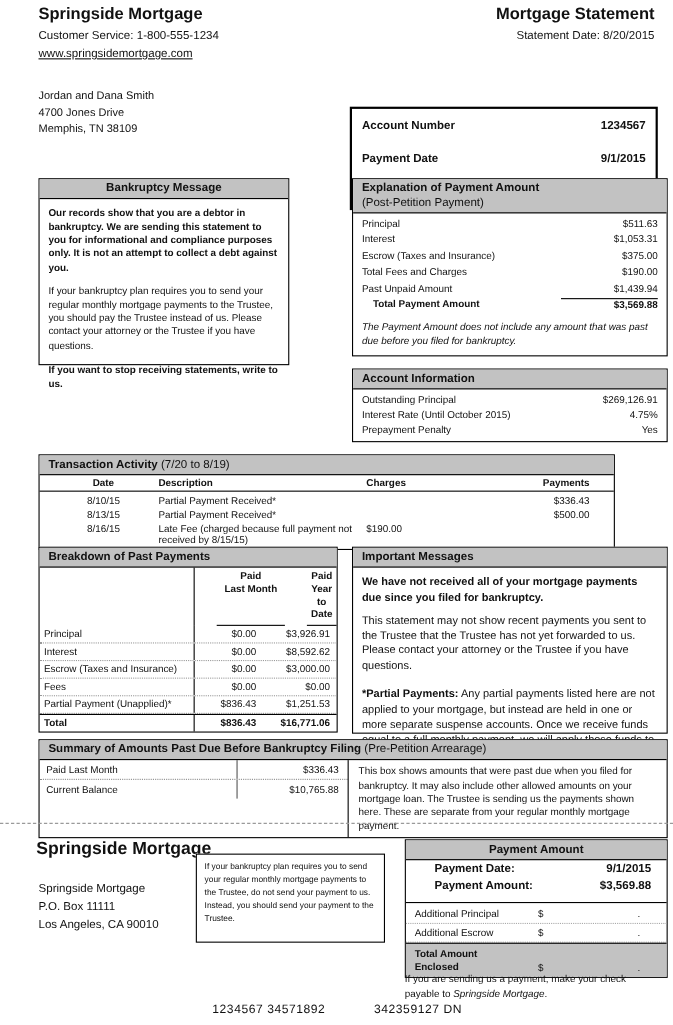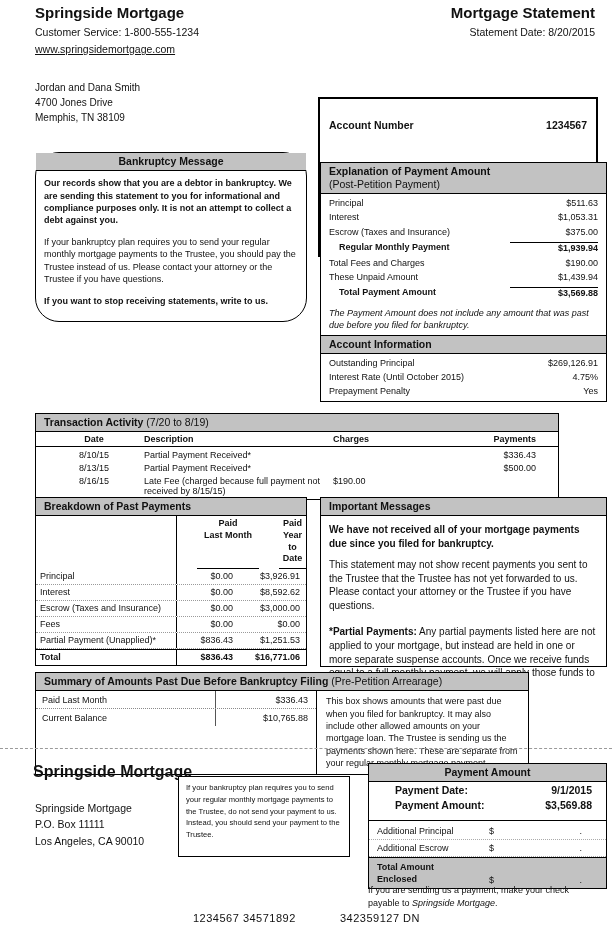--- a/index.html
+++ b/index.html
@@ -16,24 +16,24 @@
   .company-name { font-size:15px; font-weight:bold; }
   .hdr-line { font-size:10.5px; margin-top:5px; }
   .website { text-decoration:underline; color:#111; }
   .stmt-title { font-size:15px; font-weight:bold; text-align:right; }
   .stmt-date { font-size:10.5px; text-align:right; margin-top:5px; }
   .recipient { font-size:10px; line-height:1.5; }
 
   
   .acct-box { left:318px; top:97px; width:280px; border-width:2px; }
   .acct-row { display:flex; justify-content:space-between; font-size:10.5px;
-              font-weight:bold; padding:20px 9px; }
-
-  
-  .bk-box { left:35px; top:152px; width:272px; height:170px;border-radius:24px; }
+              font-weight:bold; padding:9px 9px; }
+
+  
+  .bk-box { left:35px; top:162px; width:228px; height:170px; }
   .bk-bar { text-align:center; }
   .bk-body { padding:6px 8px; font-size:9px; line-height:1.38; }
   .bk-p2 { margin-top:9px; }
   .bk-p3 { margin-top:10px; font-weight:bold; }
 
   
   .exp-box { left:320px; top:162px; width:287px; }
   .exp-body { padding:2px 0 0 0; }
   .exp-row { display:flex; justify-content:space-between; font-size:9px;
              padding:1.5px 8px; line-height:1.3; }
@@ -68,21 +68,21 @@
   .bd-row .c1, .bd-row .c2 { text-align:right; padding:2.5px 6px; }
   .bd-row.total { border-top:1.5px solid #000; border-bottom:none; font-weight:bold; }
 
   
   .im-box { left:320px; top:497px; width:287px; height:170px; }
   .im-body { padding:7px 8px; font-size:10px; line-height:1.38; }
   .im-p2 { margin-top:7px; }
   .im-p3 { margin-top:12px; }
 
   
-  .sm-box { left:35px; top:672px; width:494px; }
+  .sm-box { left:35px; top:672px; width:572px; }
   .sm-body { display:flex; }
   .sm-table { width:280px; font-size:9px; }
   .sm-row { display:grid; grid-template-columns:180px 1fr; border-bottom:1px dotted #8a8a8a; }
   .sm-row:last-child { border-bottom:none; }
   .sm-row .lbl { padding:3.5px 6px; border-right:1px solid #555; }
   .sm-row .val { text-align:right; padding:3.5px 8px; }
   .sm-text { flex:1; border-left:1.5px solid #000; padding:4px 9px; font-size:9px; line-height:1.38; }
 
   
   .perf { left:0; top:748px; width:612px; border-top:1.6px dashed #9a9a9a; }
@@ -168,30 +168,26 @@
       <span class="val">$511.63</span>
     </div>
     <div class="exp-row">
       <span class="lbl">Interest</span>
       <span class="val">$1,053.31</span>
     </div>
     <div class="exp-row">
       <span class="lbl">Escrow (Taxes and Insurance)</span>
       <span class="val">$375.00</span>
     </div>
-    <div class="exp-row boldrow rule">
-      <span class="lbl">Regular Monthly Payment</span>
-      <span class="val">$1,939.94</span>
-    </div>
     <div class="exp-row">
       <span class="lbl">Total Fees and Charges</span>
       <span class="val">$190.00</span>
     </div>
     <div class="exp-row">
-      <span class="lbl">These Unpaid Amount</span>
+      <span class="lbl">Past Unpaid Amount</span>
       <span class="val">$1,439.94</span>
     </div>
     <div class="exp-row boldrow rule">
       <span class="lbl">Total Payment Amount</span>
       <span class="val">$3,569.88</span>
     </div>
   </div>
   <div class="exp-note">The Payment Amount does not include any amount that was past due before you filed for bankruptcy.</div>
 </div>
 

